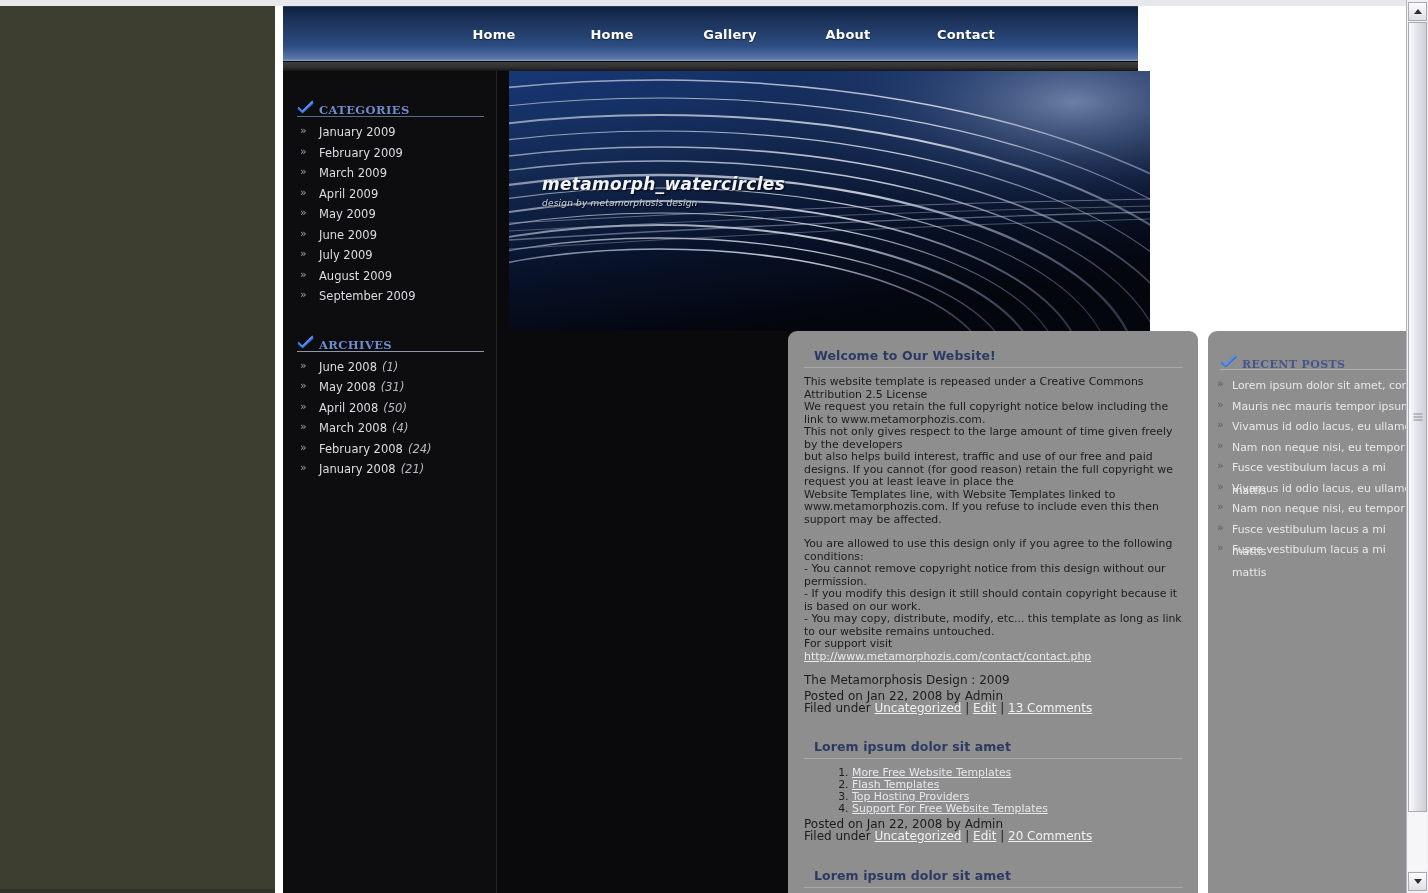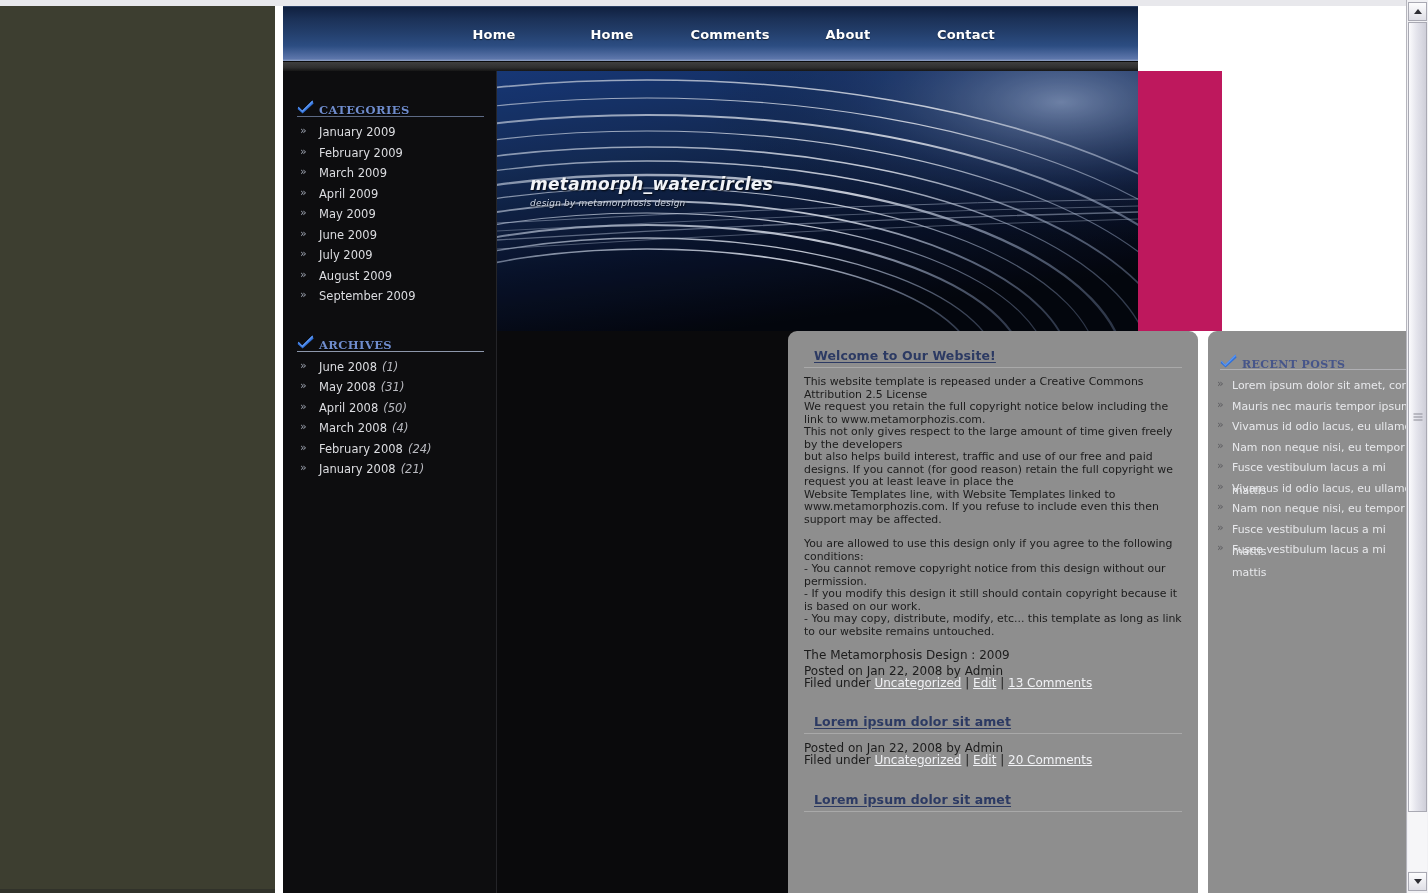--- a/index.html
+++ b/index.html
@@ -162,24 +162,24 @@
   .side-count {
     color: #b9bac0;
     font-size: 11.5px;
     font-style: italic;
   }
   #archives-block { margin-top: 16px; }
   #archives-block .block-head { border-bottom-color: #8d97ab; }
 
   
   #banner {
-    position: absolute; top: 0; left: 214px;
-    width: 725px; height: 260px;
+    position: absolute; top: 0; left: 226px;
+    width: 641px; height: 260px;
     overflow: hidden;
-    background: #be185d;
+    background: #701a75;
   }
   #banner svg { display: block; }
   .banner-title {
     position: absolute; left: 33px; top: 103px;
     color: #f2f4f8;
     font-family: "DejaVu Sans", sans-serif;
     font-style: italic; font-weight: bold;
     font-size: 17px;
     letter-spacing: .3px;
     text-shadow: 1px 1px 2px rgba(0,0,0,.85);
@@ -225,21 +225,20 @@
 
   .post-title-wrap {
     border-bottom: 1px solid #a9a9a9;
     padding: 0 0 3px 10px;
     margin-bottom: 8px;
   }
   .post-title {
     color: #2c3a63;
     font-family: "DejaVu Sans", sans-serif;
     font-size: 12.5px; font-weight: bold;
-    text-decoration: underline;
     text-underline-offset: 2px;
     letter-spacing: .1px;
     cursor: pointer;
   }
   .post-body {
     color: #1c1c1c;
     font-size: 10.9px;
     line-height: 12.5px;
     white-space: pre-line;
   }
@@ -338,21 +337,21 @@
 
   <div id="page">
     <div id="page-right-fill"></div>
 
     <div id="page-inner">
 
       <div id="topnav">
         <div id="navlist">
           <a class="navitem">Home</a>
           <a class="navitem">Home</a>
-          <a class="navitem">Comments</a>
+          <a class="navitem">Gallery</a>
           <a class="navitem">About</a>
           <a class="navitem">Contact</a>
         </div>
       </div>
       <div id="nav-underbar"></div>
 
       <div id="body-cols">
 
         <div id="sidebar">
 
@@ -472,31 +471,38 @@
                 <div class="post-body">This website template is repeased under a Creative Commons Attribution 2.5 License
 We request you retain the full copyright notice below including the link to www.metamorphozis.com.
 This not only gives respect to the large amount of time given freely by the developers
 but also helps build interest, traffic and use of our free and paid designs. If you cannot (for good reason) retain the full copyright we request you at least leave in place the
 Website Templates line, with Website Templates linked to www.metamorphozis.com. If you refuse to include even this then support may be affected.</div>
                 <div class="spacer-line"></div>
                 <div class="post-body">You are allowed to use this design only if you agree to the following conditions:
 - You cannot remove copyright notice from this design without our permission.
 - If you modify this design it still should contain copyright because it is based on our work.
 - You may copy, distribute, modify, etc... this template as long as link to our website remains untouched.</div>
+                <div class="post-body"><span>For support visit </span><a class="inline-link">http://www.metamorphozis.com/contact/contact.php</a></div>
                 <div class="sig">The Metamorphosis Design : 2009</div>
                 <div class="meta">
                   <span>Posted on Jan 22, 2008 by Admin</span><br>
                   <span>Filed under </span><a>Uncategorized</a><span class="sep"> | </span><a>Edit</a><span class="sep"> | </span><a>13 Comments</a>
                 </div>
               </div>
 
               <div style="margin-top:22px">
                 <div class="post-title-wrap">
                   <span class="post-title">Lorem ipsum dolor sit amet</span>
                 </div>
+                <ol class="linklist">
+                  <li><a>More Free Website Templates</a></li>
+                  <li><a>Flash Templates</a></li>
+                  <li><a>Top Hosting Providers</a></li>
+                  <li><a>Support For Free Website Templates</a></li>
+                </ol>
                 <div class="meta">
                   <span>Posted on Jan 22, 2008 by Admin</span><br>
                   <span>Filed under </span><a>Uncategorized</a><span class="sep"> | </span><a>Edit</a><span class="sep"> | </span><a>20 Comments</a>
                 </div>
               </div>
 
               <div style="margin-top:23px">
                 <div class="post-title-wrap">
                   <span class="post-title">Lorem ipsum dolor sit amet</span>
                 </div>

